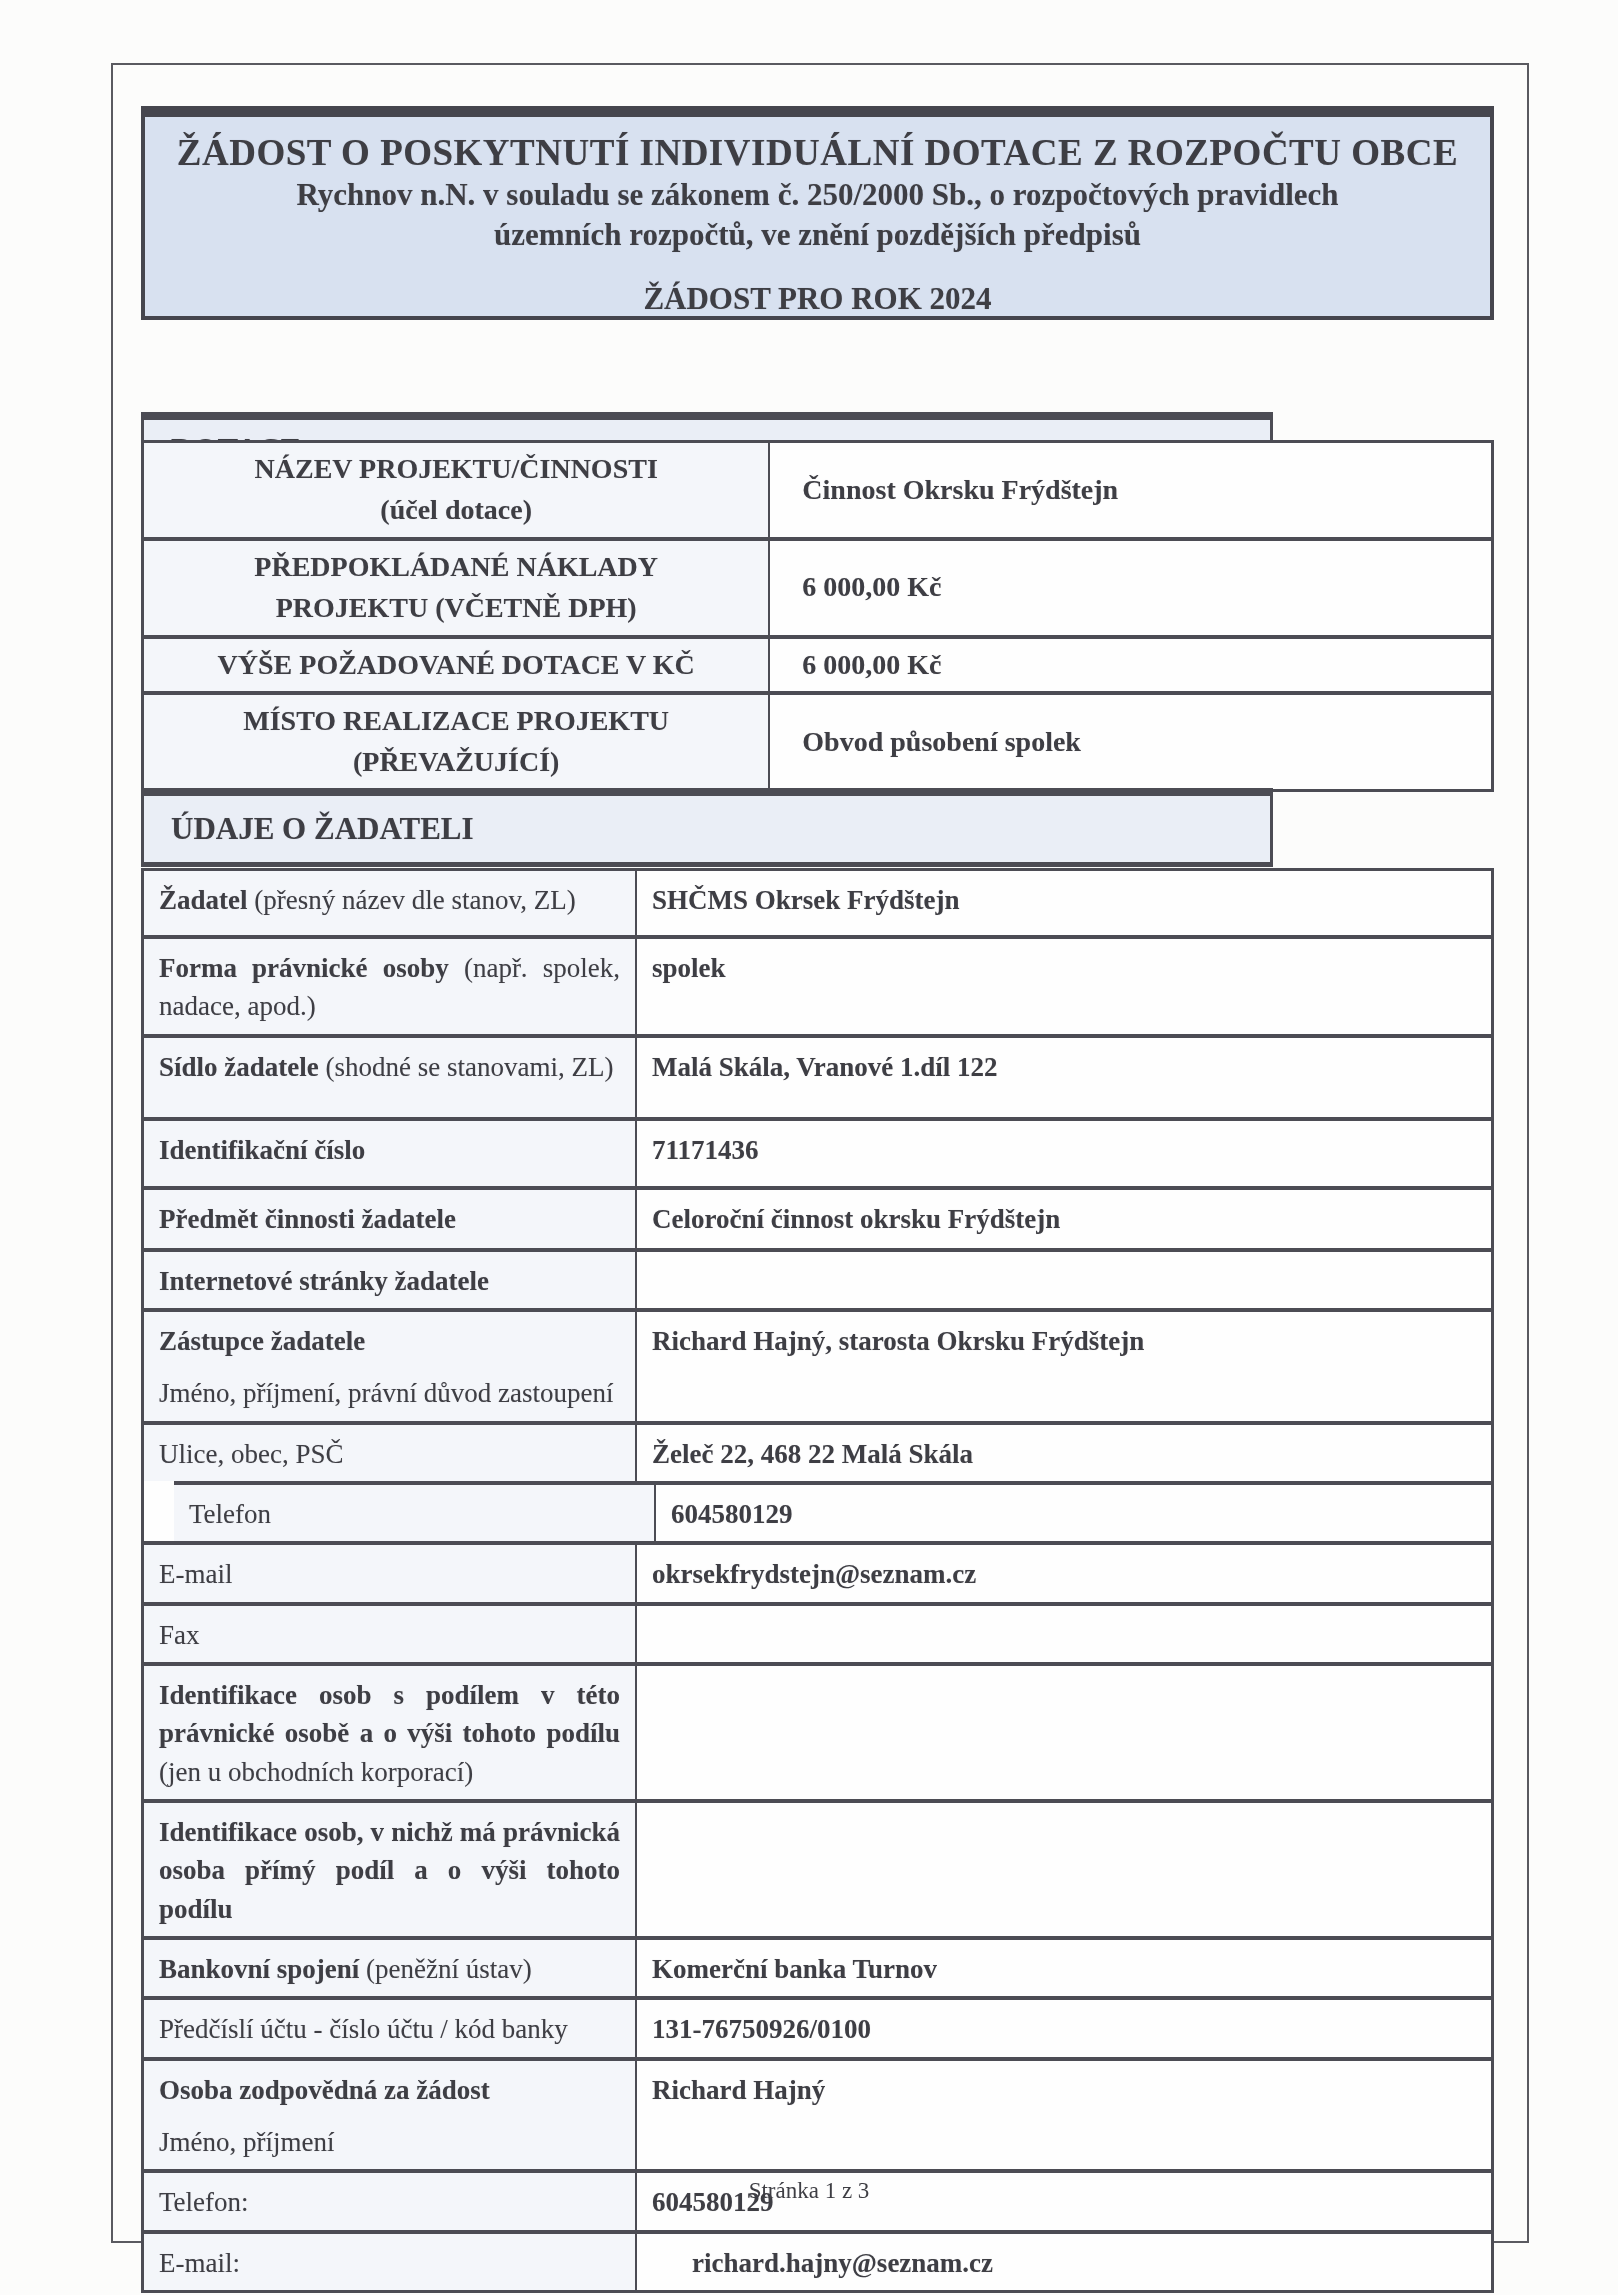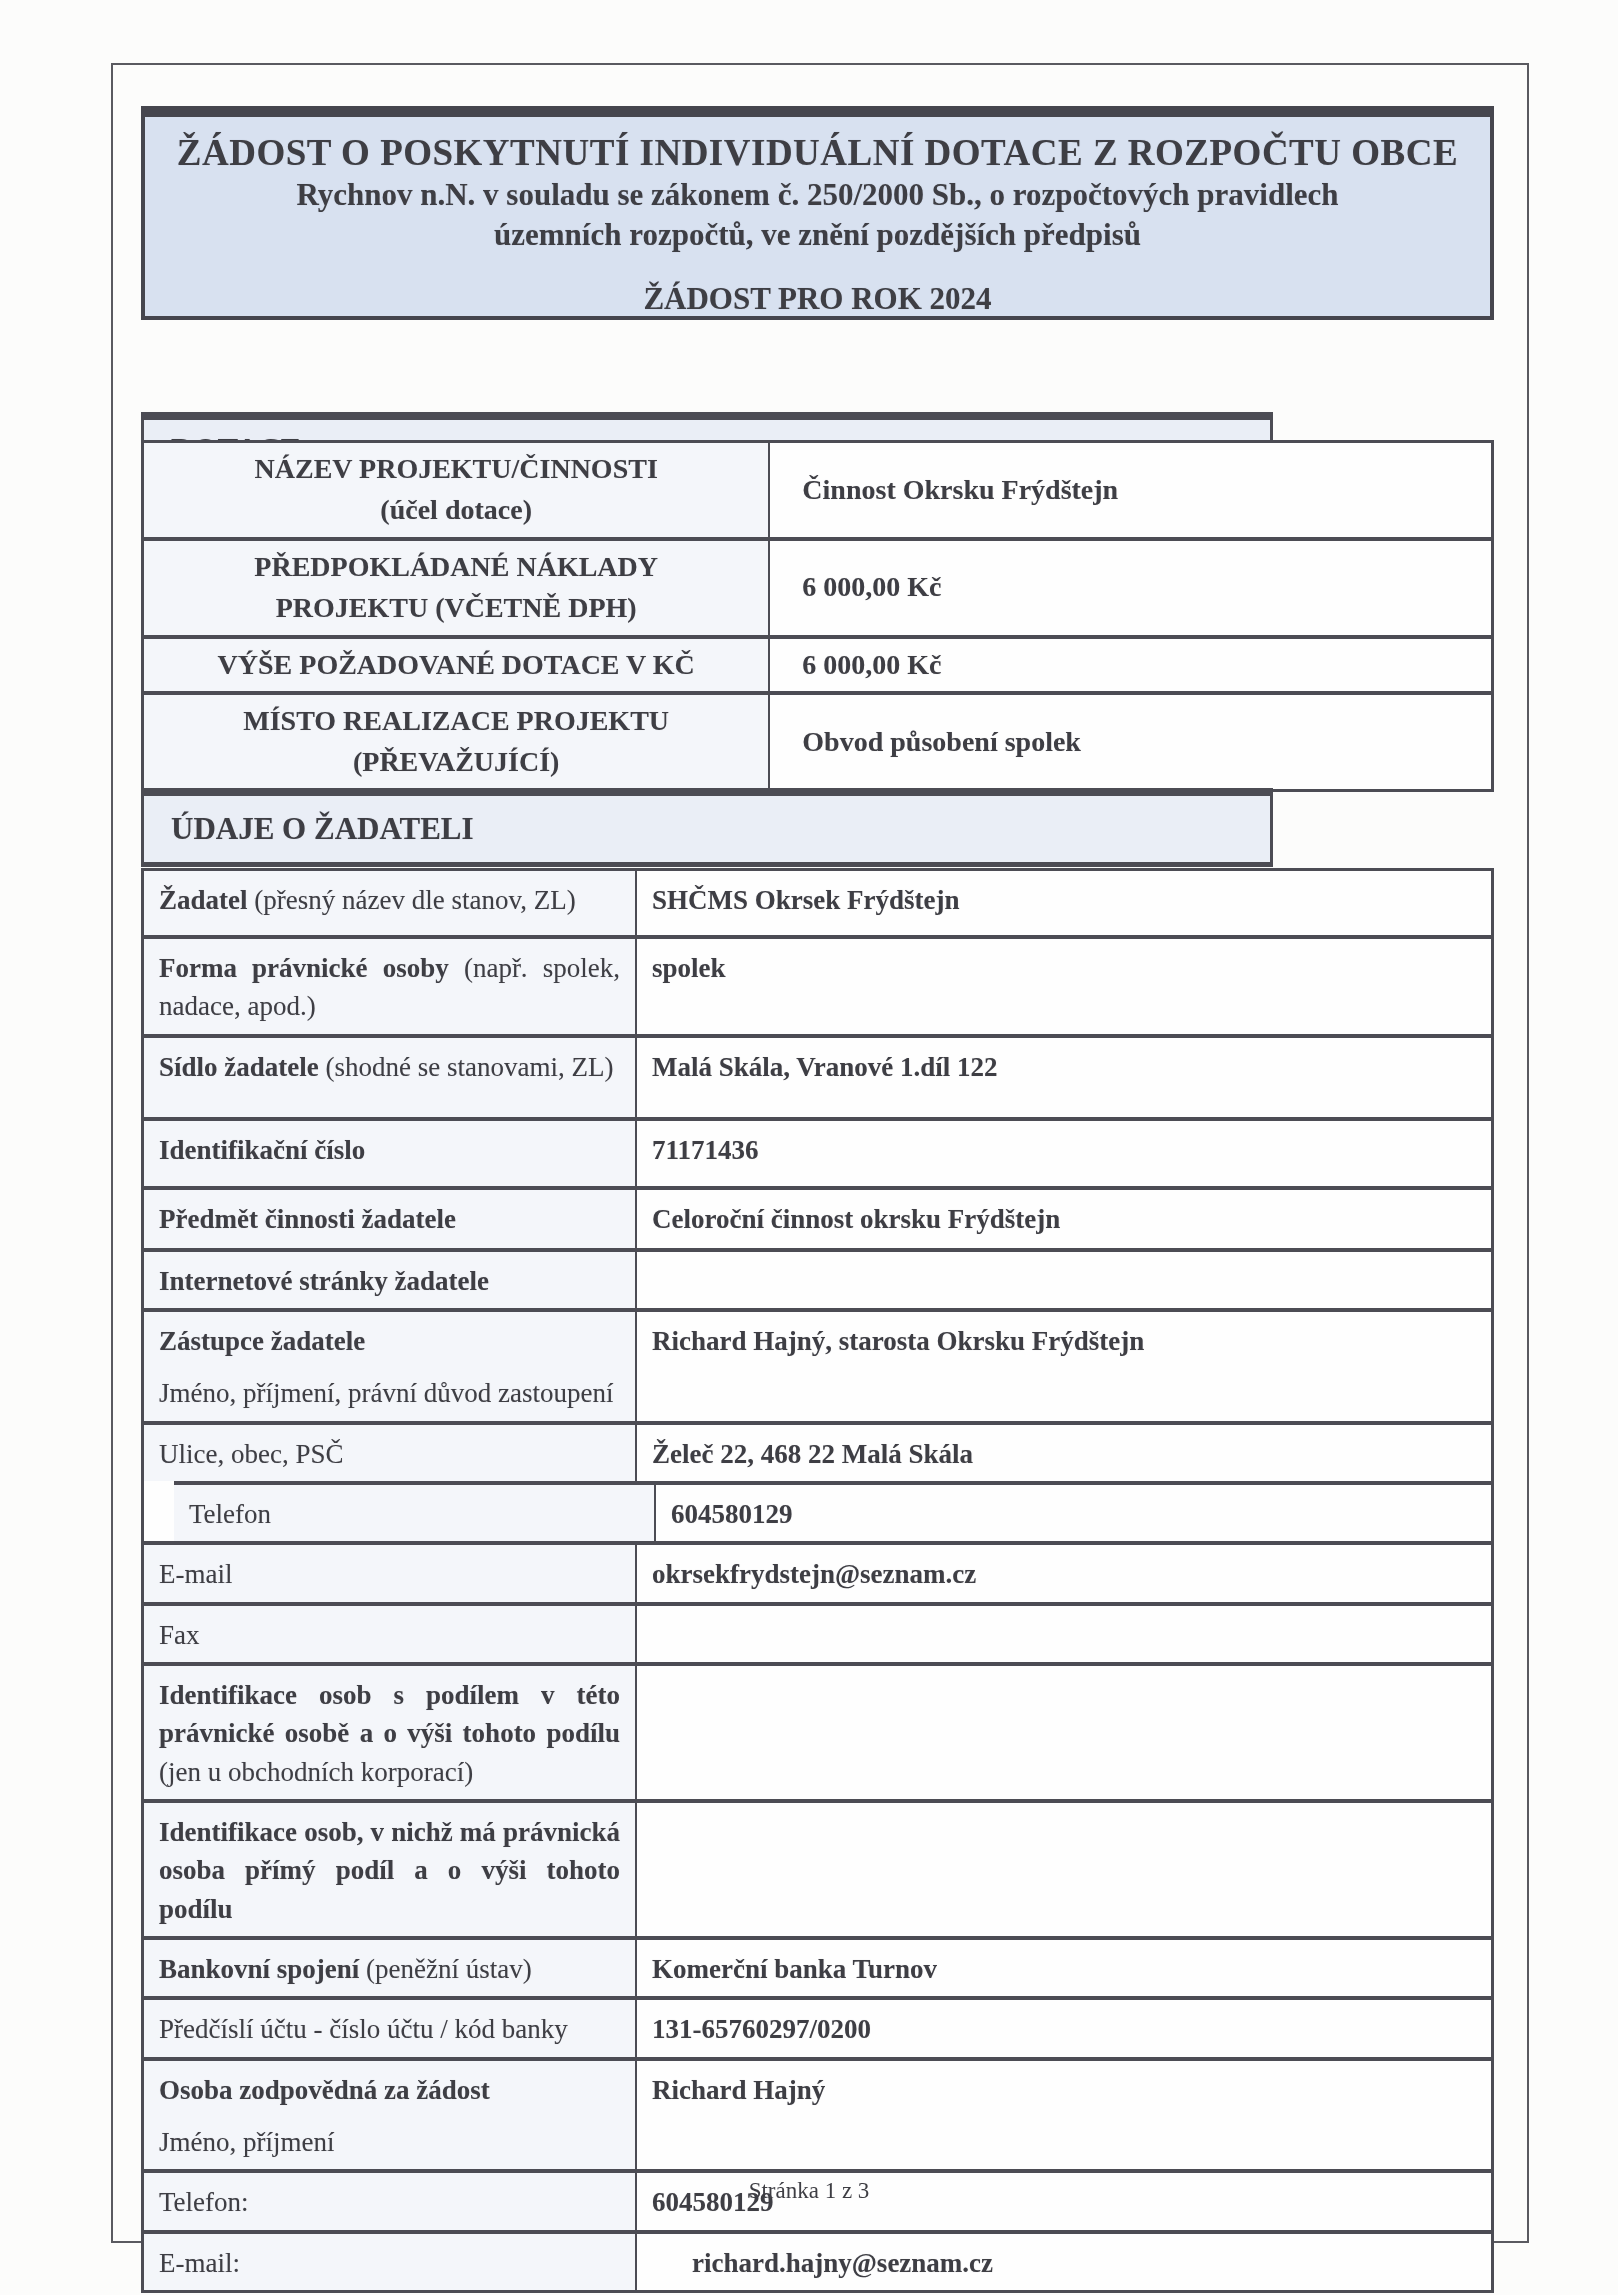--- a/index.html
+++ b/index.html
@@ -201,21 +201,21 @@
     <div class="row">
       <div class="cell label"><span class="seg b">Identifikace osob, v nichž má právnická osoba přímý podíl a o výši tohoto podílu</span></div>
       <div class="cell value"></div>
     </div>
     <div class="row">
       <div class="cell label"><span class="seg b">Bankovní spojení</span> <span class="seg">(peněžní ústav)</span></div>
       <div class="cell value">Komerční banka Turnov</div>
     </div>
     <div class="row">
       <div class="cell label"><span class="seg">Předčíslí účtu - číslo účtu / kód banky</span></div>
-      <div class="cell value">131-65760297/0200</div>
+      <div class="cell value">131-76750926/0100</div>
     </div>
     <div class="row">
       <div class="cell label"><span class="seg b">Osoba zodpovědná za žádost</span><div class="seg nl">Jméno, příjmení</div></div>
       <div class="cell value">Richard Hajný</div>
     </div>
     <div class="row">
       <div class="cell label"><span class="seg">Telefon:</span></div>
       <div class="cell value">604580129</div>
     </div>
     <div class="row">

